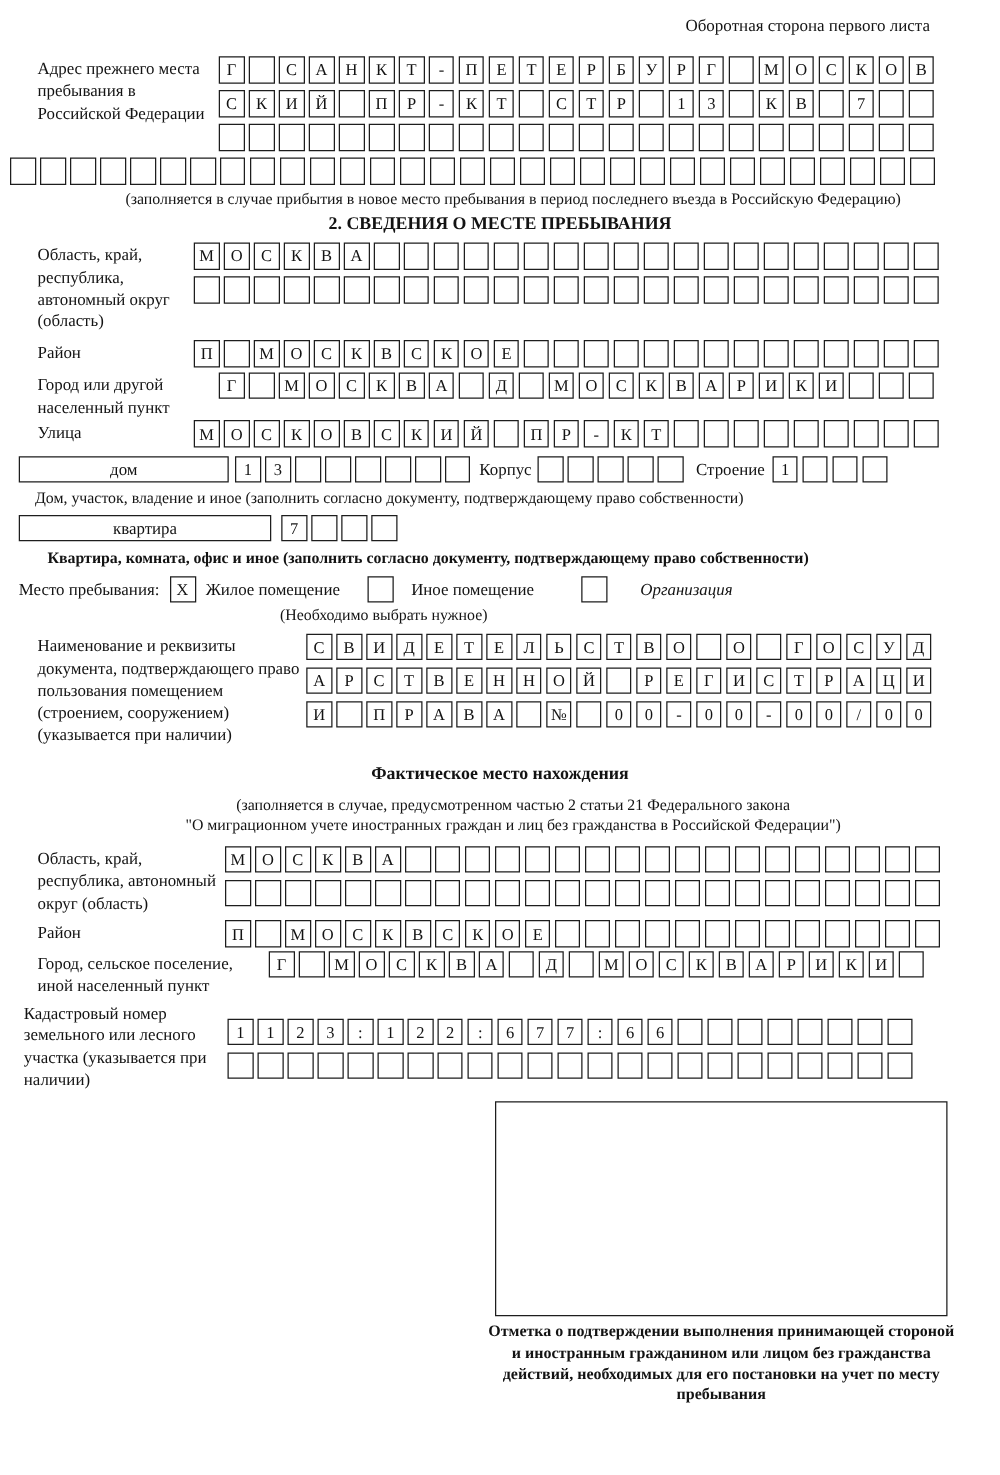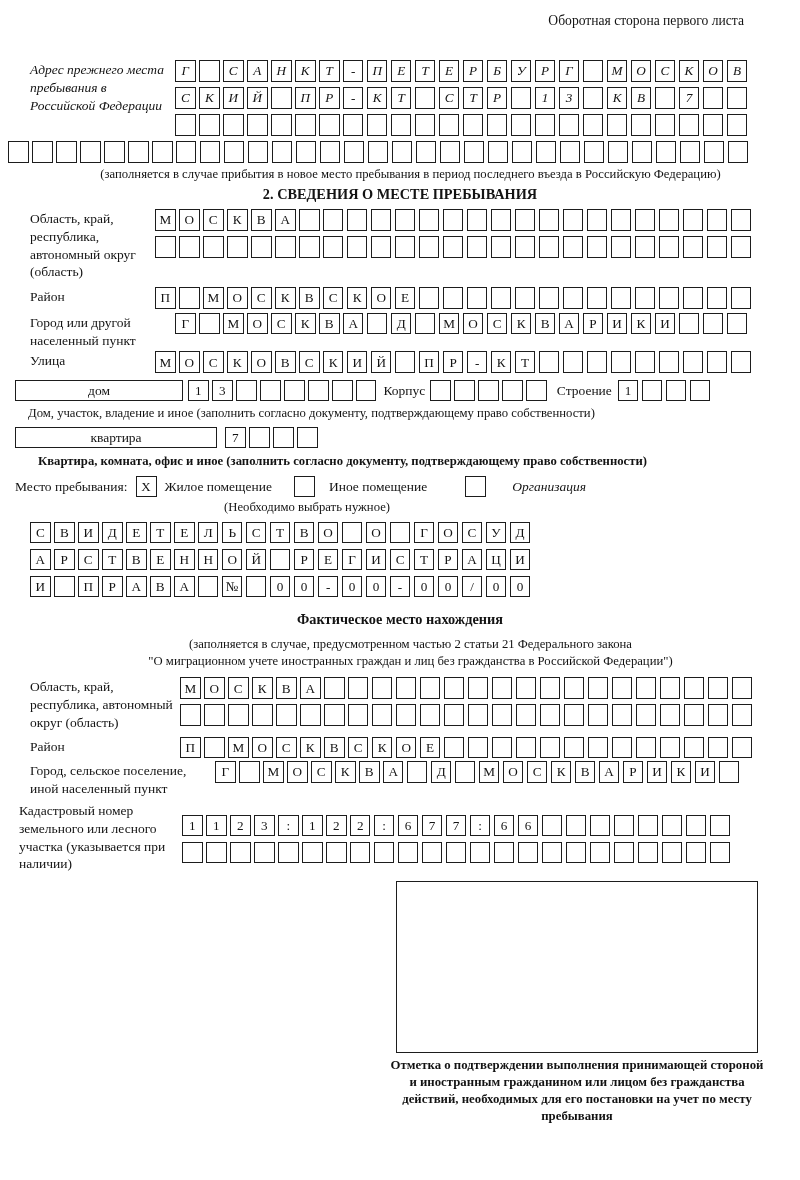--- a/index.html
+++ b/index.html
@@ -43,21 +43,21 @@
   .stamp-note{
     width:382px;margin-left:386px;margin-top:4px;text-align:center;
     font-size:12.8px;line-height:1.32;font-weight:bold;
   }
 </style>
 </head>
 <body>
 
 <div class="header-note">Оборотная сторона первого листа</div>
 
-<div class="block" style="margin-top:31px;font-style:italic;">
+<div class="block" style="margin-top:16px;">
   <div class="lbl" style="width:145px;">Адрес прежнего места пребывания в Российской Федерации</div>
   <div class="rows">
     <div class="cellrow">
         <span class="cell">Г</span>
         <span class="cell"></span>
         <span class="cell">С</span>
         <span class="cell">А</span>
         <span class="cell">Н</span>
         <span class="cell">К</span>
         <span class="cell">Т</span>
@@ -368,20 +368,21 @@
   <div class="chk" style="margin-left:8px;">X</div>
   <div class="inline-lbl" style="margin-left:8px;">Жилое помещение</div>
   <div class="chk" style="margin-left:22px;"></div>
   <div class="inline-lbl" style="margin-left:14px;">Иное помещение</div>
   <div class="chk" style="margin-left:38px;"></div>
   <div class="inline-lbl" style="margin-left:26px;font-style:italic;">Организация</div>
 </div>
 <div class="note" style="margin:2px 0 0 160px;width:230px;text-align:right;">(Необходимо выбрать нужное)</div>
 
 <div class="block" style="margin-top:6px;">
+  <div class="lbl" style="width:215px;">Наименование и реквизиты документа, подтверждающего право пользования помещением (строением, сооружением) (указывается при наличии)</div>
   <div class="rows" style="align-self:flex-start;">
     <div class="cellrow">
         <span class="cell">С</span>
         <span class="cell">В</span>
         <span class="cell">И</span>
         <span class="cell">Д</span>
         <span class="cell">Е</span>
         <span class="cell">Т</span>
         <span class="cell">Е</span>
         <span class="cell">Л</span>

